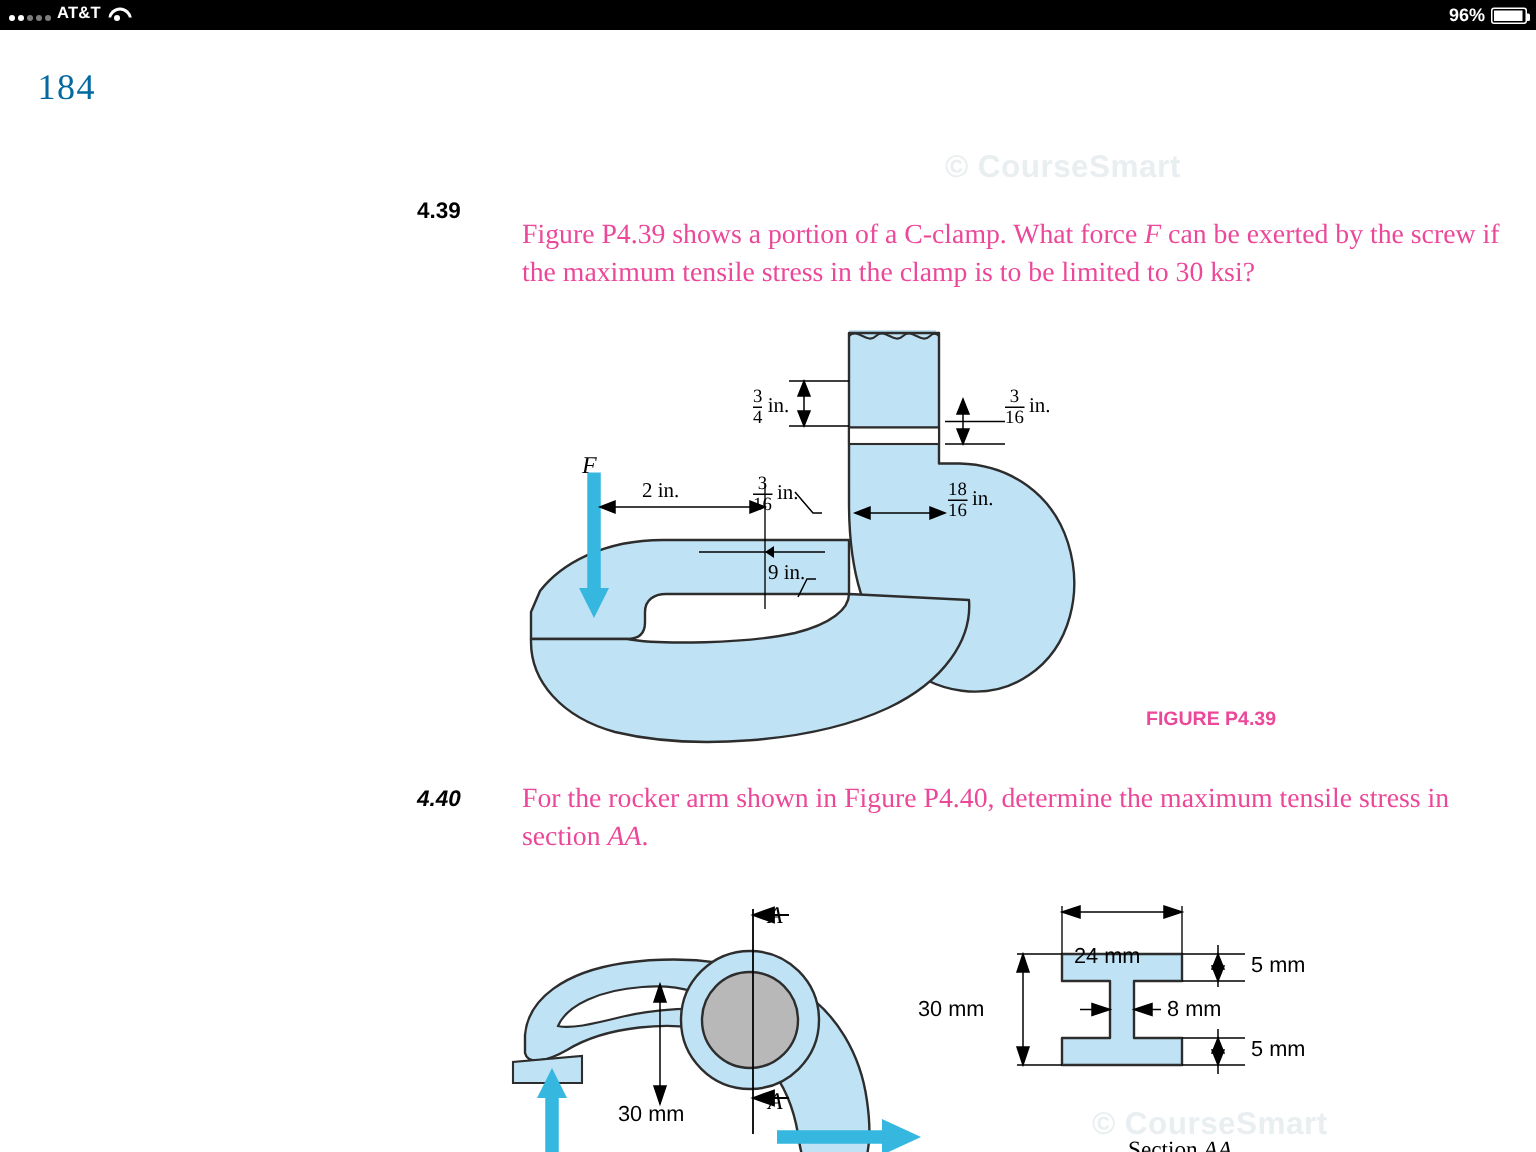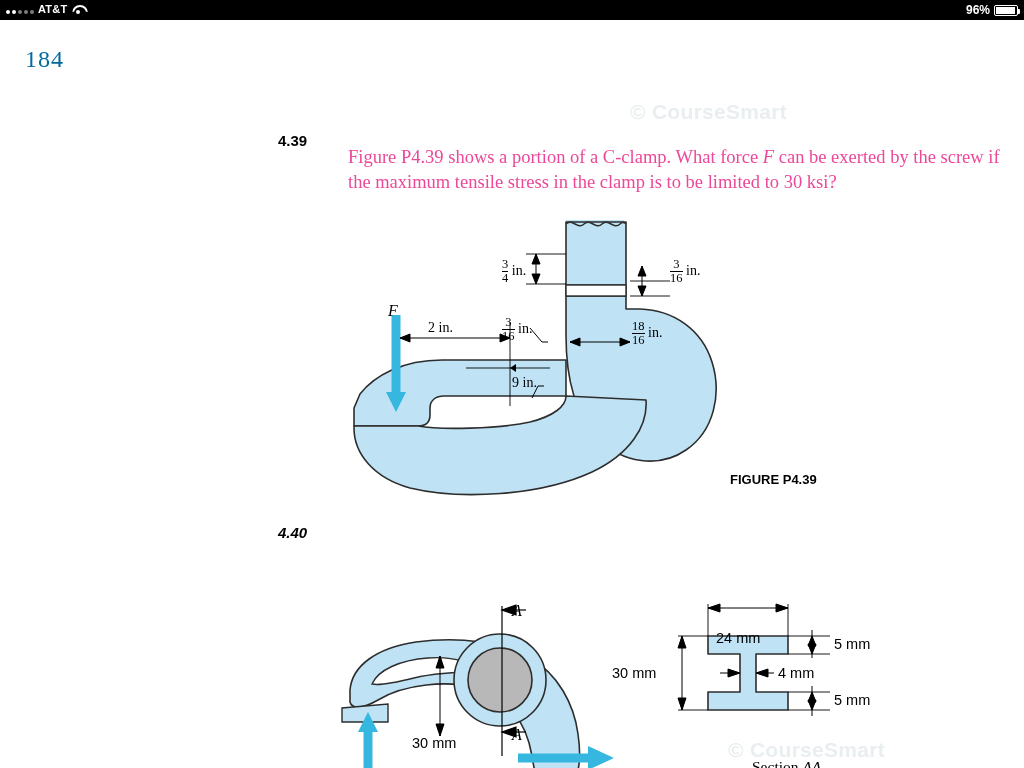--- a/index.html
+++ b/index.html
@@ -174,22 +174,22 @@
   }
   .prob-text i { font-style: italic; }
 
   #p439-num { left: 278px; top: 112px; }
   #p439-text { left: 348px; top: 125px; width: 655px; }
   #p440-num { left: 278px; top: 504px; font-style: italic; }
   #p440-text { left: 348px; top: 501px; width: 655px; }
 
   #fig439-caption {
     position: absolute;
-    left: 730px; top: 450px;
-    color: #000000;
+    left: 764px; top: 450px;
+    color: #ec4899;
     font-family: "Liberation Sans", sans-serif;
     font-weight: bold;
     font-size: 15px;
   }
   #fig439-caption .sc { font-size: 13px; }
 
   #section-aa-label {
     position: absolute;
     left: 752px; top: 738px;
     font-family: "Liberation Serif", serif;
@@ -413,20 +413,23 @@
     </div>
 
     <div class="dimtext" style="left:182px; top:165px;">9 in.</div>
   </div>
 
   <div id="fig439-caption">
     <span class="sc">FIGURE P4.39</span>
   </div>
 
   <div class="prob-num" id="p440-num">4.40</div>
+  <div class="prob-text" id="p440-text">
+    <span>For the rocker arm shown in Figure P4.40, determine the maximum tensile stress in section </span><i>AA</i><span>.</span>
+  </div>
 
   <div class="figure" id="fig-440">
     <svg width="620" height="200" viewBox="0 0 620 200">
 
       <path d="M 20,110
                C 22,86 46,68 86,62
                C 130,56 172,62 200,78
                C 228,94 244,124 248,154
                C 252,182 248,200 240,200
                L 214,200
@@ -511,21 +514,21 @@
     
     <div class="label-it" style="left:182px; top:22px;">A</div>
     <div class="label-it" style="left:182px; top:146px;">A</div>
 
     <div class="mm-text" style="left:82px; top:155px;">30 mm</div>
     
 
     <div class="mm-text" style="left:386px; top:6px;margin-top:44px;">24 mm</div>
     <div class="mm-text" style="left:282px; top:85px;">30 mm</div>
     <div class="mm-text" style="left:504px; top:56px;">5 mm</div>
-    <div class="mm-text" style="left:448px; top:85px;">4 mm</div>
+    <div class="mm-text" style="left:448px; top:85px;">8 mm</div>
     <div class="mm-text" style="left:504px; top:112px;">5 mm</div>
   </div>
 
   <div id="section-aa-label">
     <span>Section </span><i>AA</i>
   </div>
 
 </div>
 
 </body></html>

